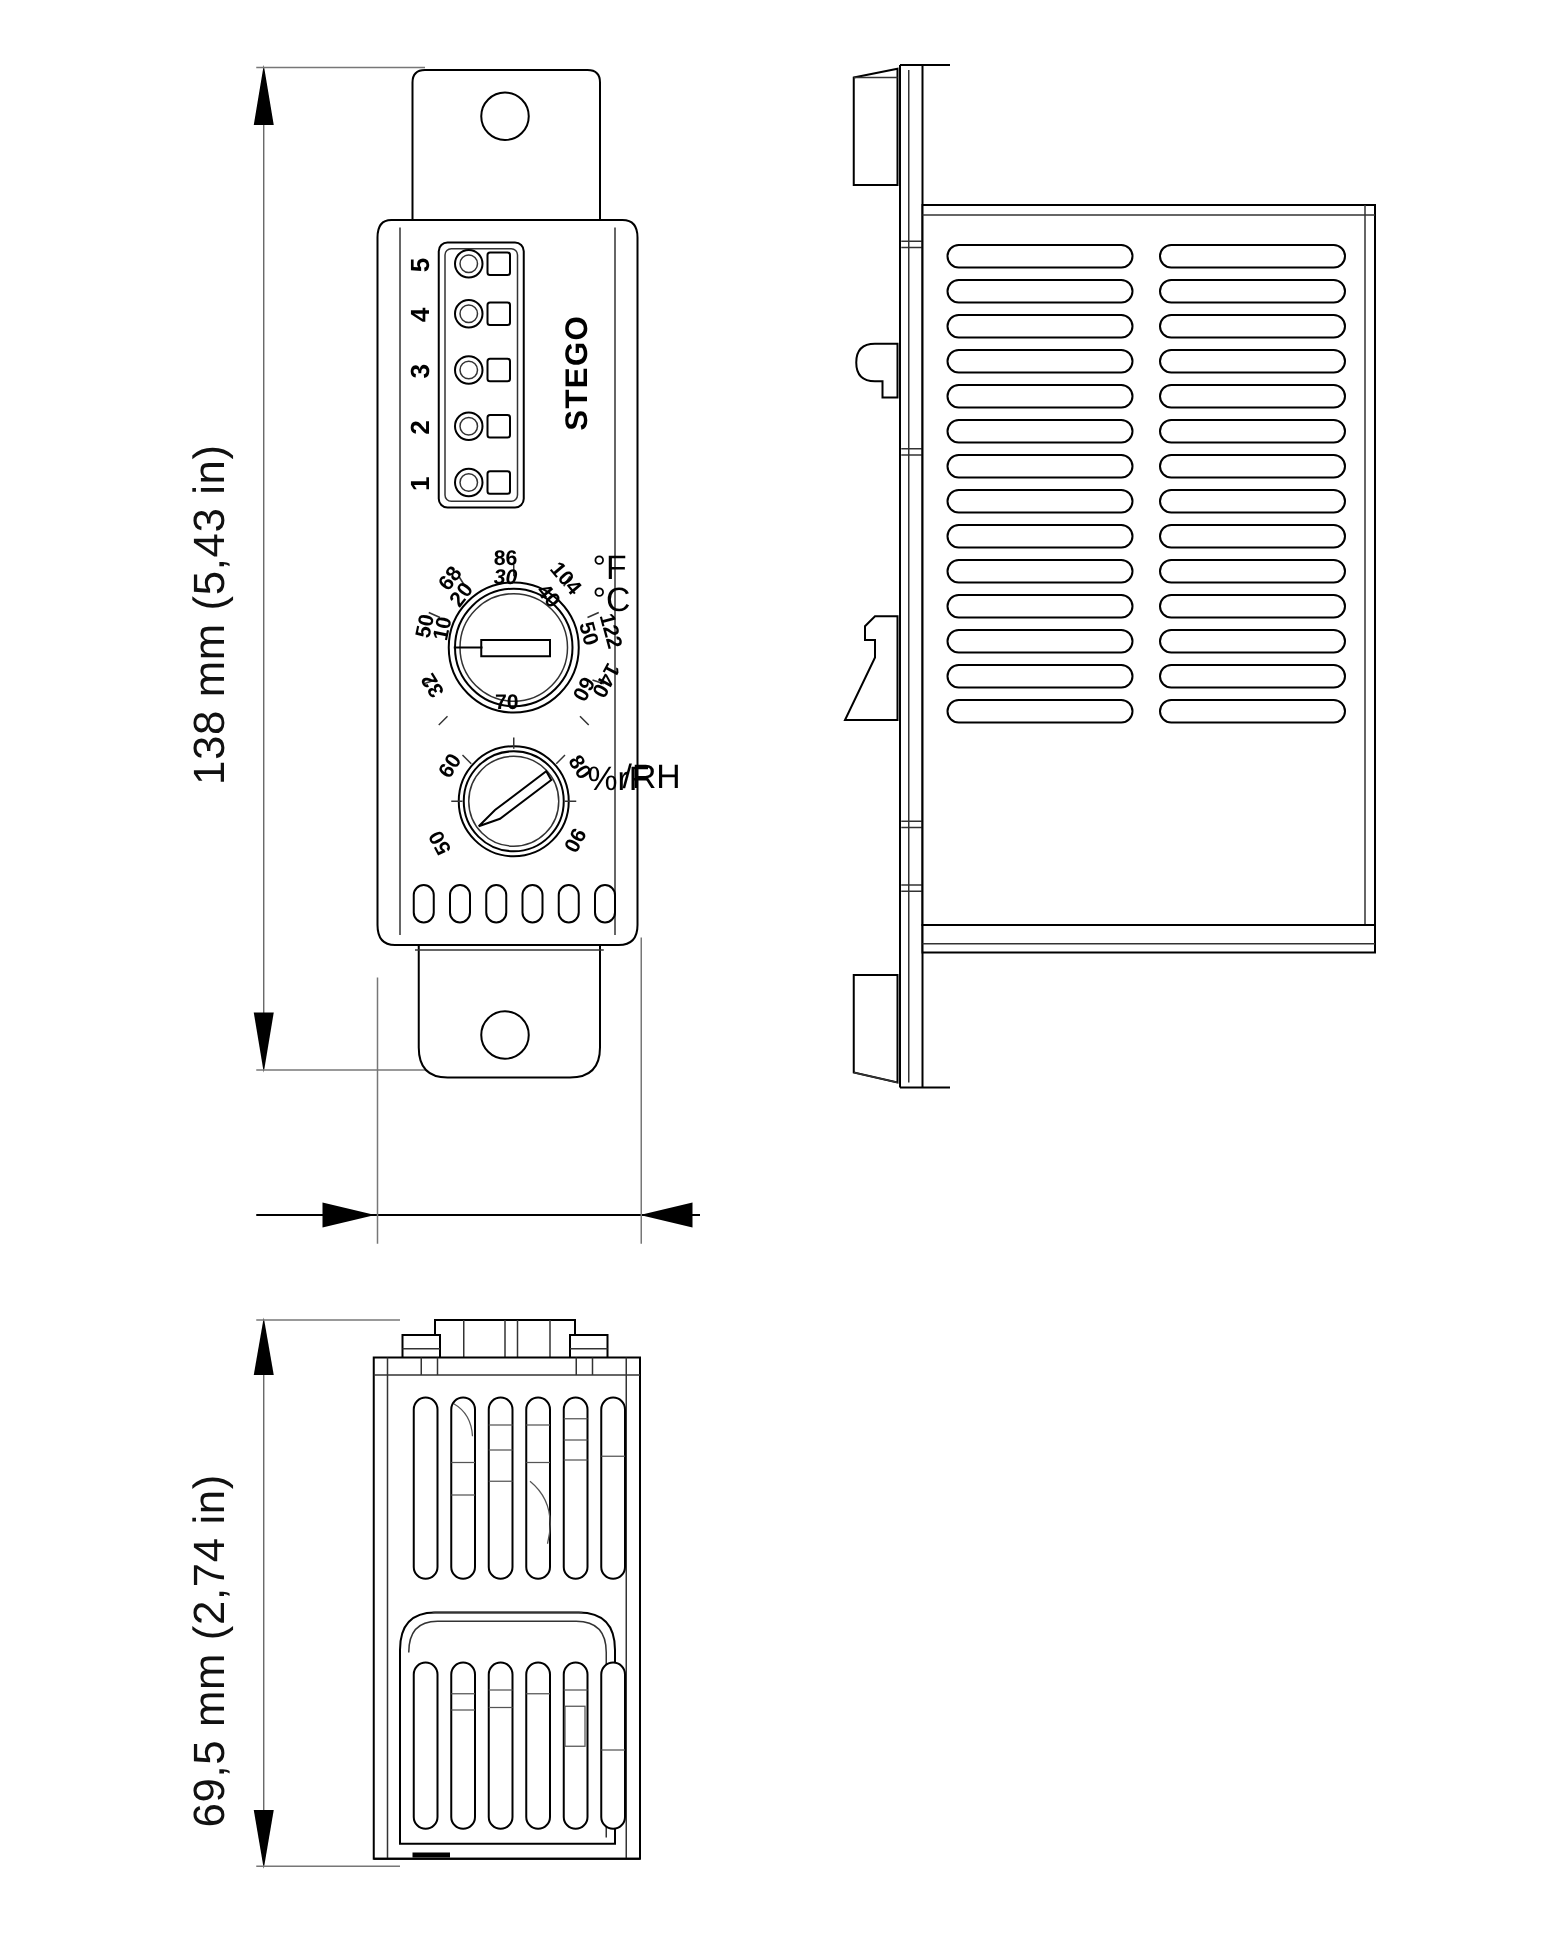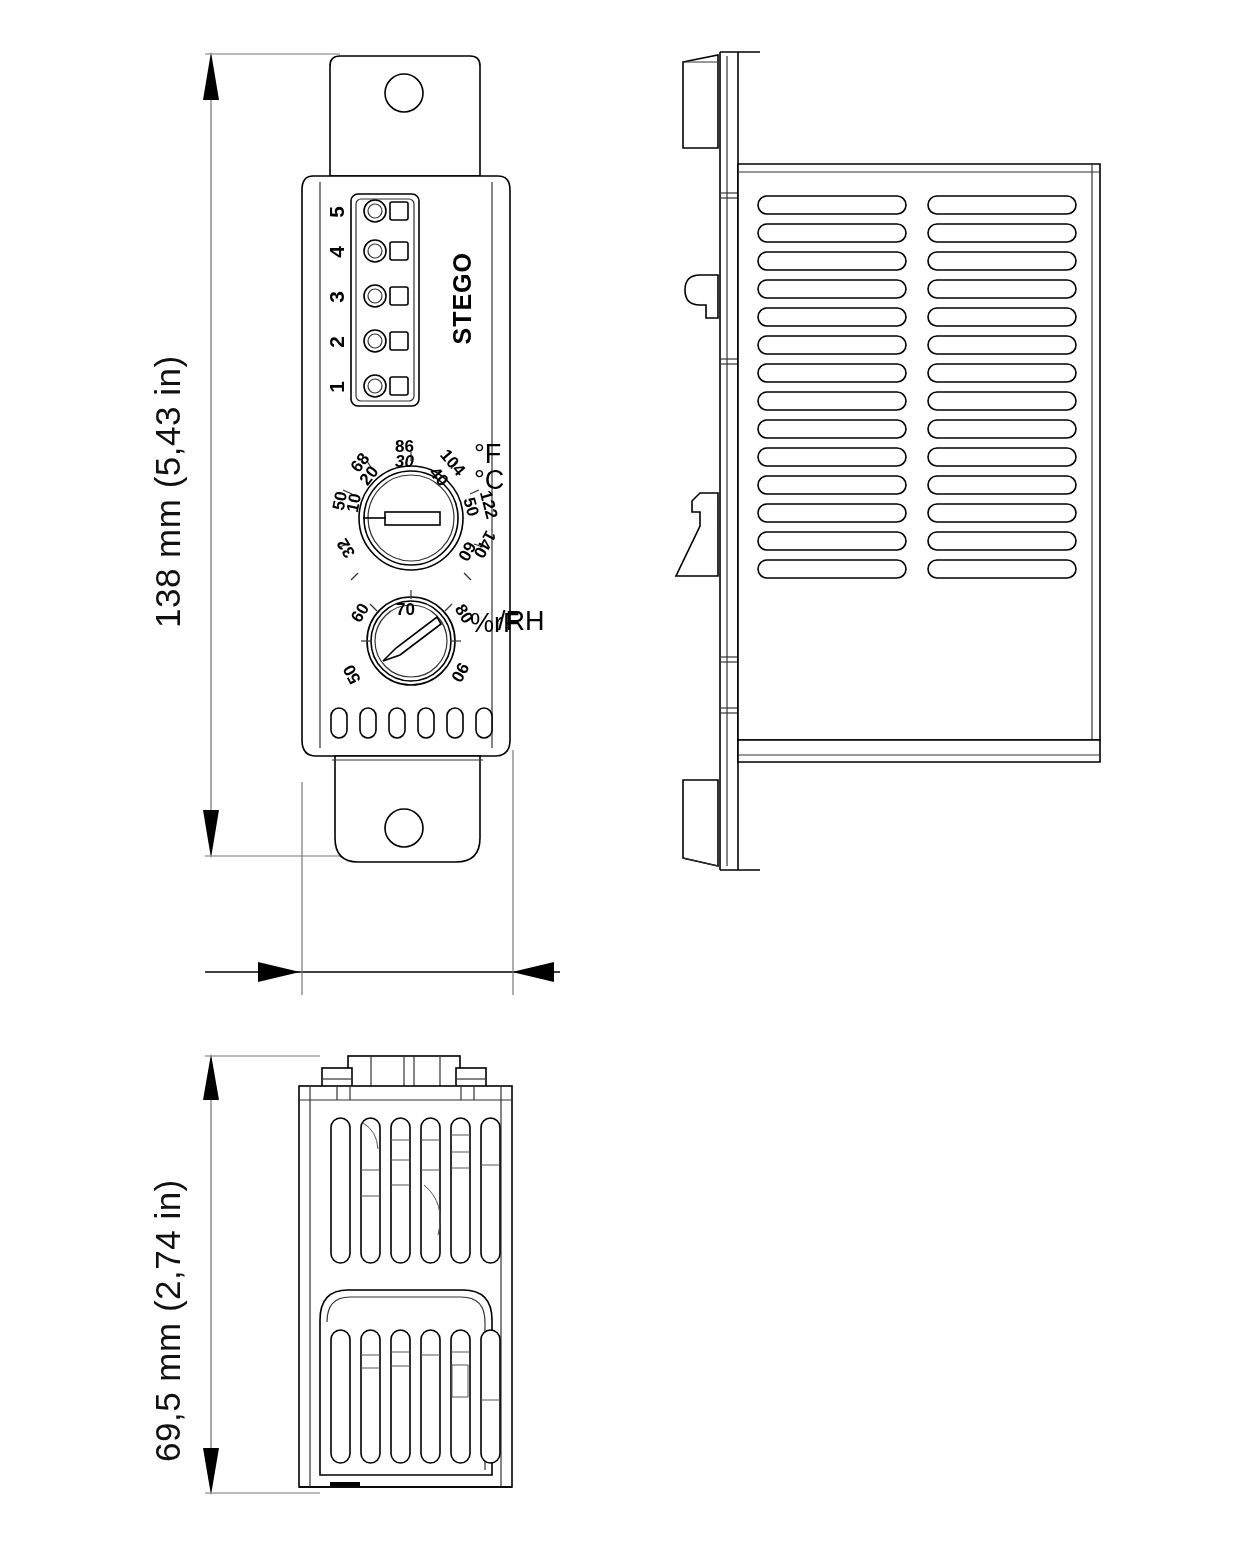--- a/index.html
+++ b/index.html
@@ -340,19 +340,19 @@
 
   <div class="knobtxt" style="left:474px;top:495px;transform:rotate(75deg);">122</div>
   <div class="knobtxt" style="left:461px;top:497px;transform:rotate(75deg);">50</div>
 
   <div class="knobtxt" style="left:470px;top:534px;transform:rotate(118deg);">140</div>
   <div class="knobtxt" style="left:457px;top:541px;transform:rotate(118deg);">60</div>
 
   <div class="unittxt" style="left:470px;top:609px;">%rF</div>
   <div class="unittxt" style="left:498px;top:607px;">/RH</div>
 
-  <div class="knobtxt" style="left:396px;top:600px;">70</div>
+  <div class="knobtxt" style="left:396px;top:552px;">70</div>
   <div class="knobtxt" style="left:351px;top:603px;transform:rotate(-58deg);">60</div>
   <div class="knobtxt" style="left:343px;top:664px;transform:rotate(-118deg);">50</div>
   <div class="knobtxt" style="left:454px;top:604px;transform:rotate(58deg);">80</div>
   <div class="knobtxt" style="left:450px;top:662px;transform:rotate(118deg);">90</div>
 
 </div>
 
 </body></html>

